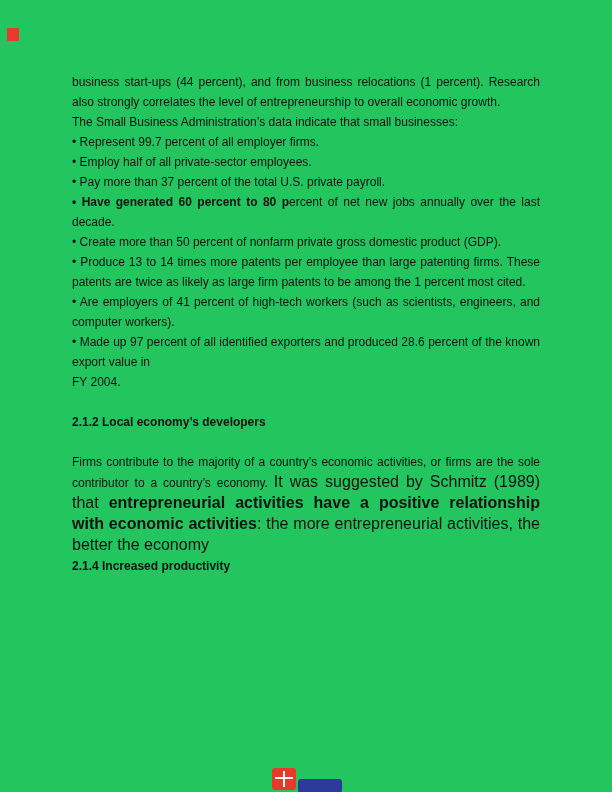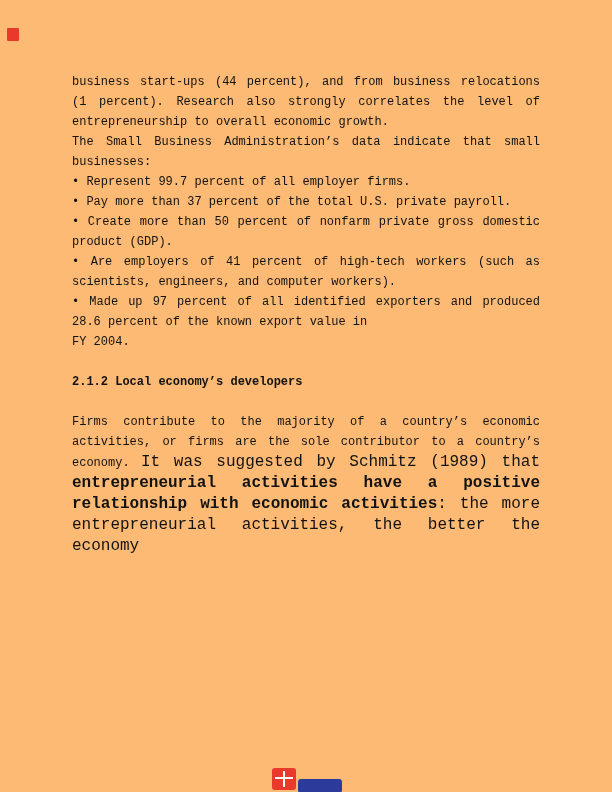--- a/index.html
+++ b/index.html
@@ -1,22 +1,22 @@
 <!DOCTYPE html>
 <html><head>
 <meta charset="utf-8">
 <style>
   html, body { margin: 0; padding: 0; background: #ffffff; }
   .page {
     position: relative;
     width: 612px;
     height: 792px;
-    background: #fdba74;
+    background: #22c55e;
     overflow: hidden;
-    font-family: Liberation Mono, monospace;
+    font-family: Liberation Sans, sans-serif;
     font-size: 12px;
     line-height: 20px;
     color: #121212;
   }
   .content {
     position: absolute;
     left: 72px;
     top: 72px;
     width: 468px;
     text-align: justify;
@@ -67,40 +67,44 @@
   <div class="corner-marker" style="background-color: rgb(232, 57, 43);"></div>
 
   <div class="content">
 
     <p>business start-ups (44 percent), and from business relocations (1 percent). Research also strongly correlates the level of entrepreneurship to overall economic growth.</p>
 
     <p>The Small Business Administration’s data indicate that small businesses:</p>
 
     <p class="bullet"><span>• </span><span>Represent 99.7 percent of all employer firms.</span></p>
 
+    <p class="bullet"><span>• </span><span>Employ half of all private-sector employees.</span></p>
 
     <p class="bullet"><span>• </span><span>Pay more than 37 percent of the total U.S. private payroll.</span></p>
 
+    <p class="bullet"><span class="b">• Have generated 60 percent to 80 p</span><span>ercent of net new jobs annually over the last decade.</span></p>
 
     <p class="bullet"><span>• </span><span>Create more than 50 percent of nonfarm private gross domestic product (GDP).</span></p>
 
+    <p class="bullet"><span>• </span><span>Produce 13 to 14 times more patents per employee than large patenting firms. These patents are twice as likely as large firm patents to be among the 1 percent most cited.</span></p>
 
     <p class="bullet"><span>• </span><span>Are employers of 41 percent of high-tech workers (such as scientists, engineers, and computer workers).</span></p>
 
 
     <p class="bullet"><span>• </span><span>Made up 97 percent of all identified exporters and produced 28.6 percent of the known export value in</span></p>
 
     <p class="gap-after">FY 2004.</p>
 
     <p class="heading gap-after">2.1.2 Local economy’s developers</p>
 
     <p><span>Firms contribute to the majority of a country’s economic activities, or firms are the sole contributor to a country’s economy. </span><span class="small">It was suggested by Schmitz (1989) that </span><span class="small b">entrepreneurial activities have a positive relationship with economic activities</span><span class="small">: the more entrepreneurial activities, the better the economy</span></p>
 
 
 
+    <p class="heading">2.1.4 Increased productivity</p>
 
 
   </div>
 
   <div class="footer-logo">
     <div class="red-tile" style="background-color: rgb(232, 57, 43);">
       <div class="grid-h"></div>
       <div class="grid-v"></div>
     </div>
     <div class="blue-bar" style="background-color: rgb(43, 58, 155);"></div>

